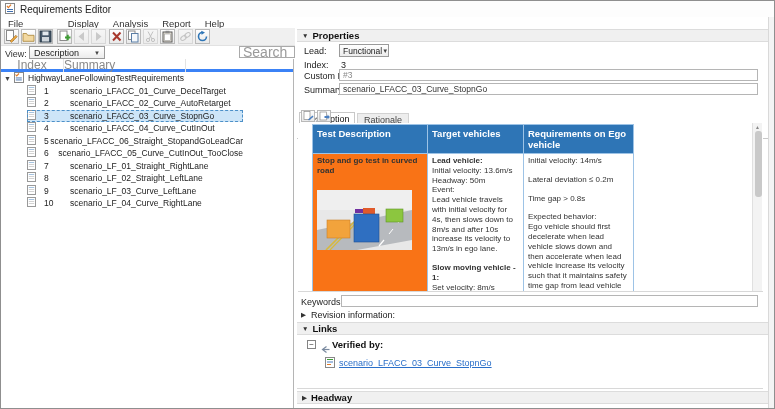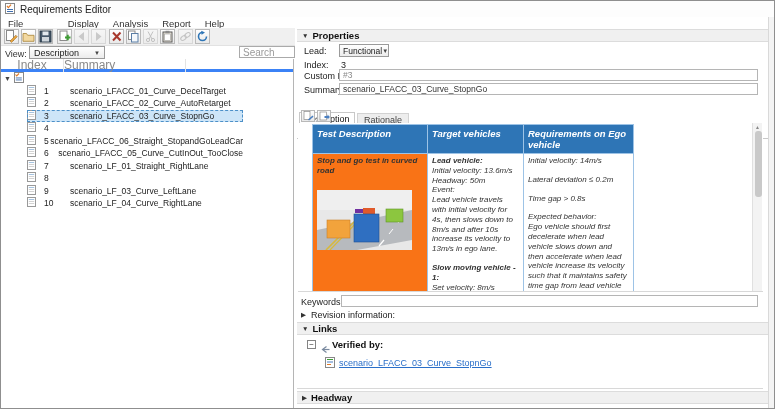--- a/index.html
+++ b/index.html
@@ -16,21 +16,21 @@
   
   .toolbar { position:absolute; left:0; top:27px; width:294px; height:18px; background:#f0f0f0; border-bottom:1px solid #e2e2e2; }
   .tbtn { position:absolute; top:1px; width:15px; height:15px; border:1px solid #b9b9b9; background:linear-gradient(#fefefe,#e9e9e9); display:flex; align-items:center; justify-content:center; }
   .tbtn.dis { opacity:.45; }
 
   
   .viewbar { position:absolute; left:0; top:45px; width:294px; height:13px; }
   .vlbl { position:absolute; left:4px; top:3px; font-size:9px; color:#333; }
   .vdrop { position:absolute; left:28px; top:0px; width:76px; height:13px; border:1px solid #9a9a9a; background:linear-gradient(#fff,#ececec); font-size:9px; color:#222; display:flex; align-items:center; justify-content:space-between; padding:0 4px; }
   .vdrop .car { font-size:6px; color:#444; }
-  .search { position:absolute; left:238px; top:0px; width:56px; height:12px; border:1px solid #aaa; font-size:10px; padding:0 3px; color:#333; font-family:"Liberation Sans",sans-serif; }
+  .search { position:absolute; left:238px; top:0px; width:56px; height:12px; border:1px solid #aaa; font-size:14px; padding:0 3px; color:#333; font-family:"Liberation Sans",sans-serif; }
   .search::placeholder { color:#9a9a9a; }
 
   
   .lpanel { position:absolute; left:0; top:58px; width:293px; height:351px; background:#fff; border-right:1px solid #b5b5b5; }
   .thead { position:absolute; left:0; top:0; width:100%; height:13px; border-bottom:3px solid #3b82f6; color:#8a8a8a; font-size:12px; }
   .thead .h1 { position:absolute; left:0; top:0; width:63px; height:13px; text-align:center; border-right:1px solid #e3e3e3; line-height:13px; }
   .thead .h2 { position:absolute; left:63px; top:0; width:122px; height:13px; text-align:left; border-right:1px solid #e3e3e3; line-height:13px; }
   .tree { position:absolute; left:0; top:13px; width:100%; }
   .trow { height:12.5px; display:flex; align-items:center; font-size:8.5px; color:#222; }
   .root-row { padding-left:3px; }
@@ -59,21 +59,21 @@
   .tab.inactive { left:60px; width:52px; background:#ededed; border:1px solid #d2d2d2; border-bottom:none; color:#444; height:12px; top:1px; }
   .dtool { position:absolute; top:109px; width:14px; height:12px; border:1px solid #b9b9b9; background:linear-gradient(#fdfdfd,#e9e9e9); display:flex; align-items:center; justify-content:center; }
 
   
   .canvas { position:absolute; left:297px; top:122px; width:465px; height:169px; background:#fff; border-bottom:1px solid #d8d8d8; overflow:hidden; }
   .vsb { position:absolute; right:1px; top:0; width:10px; height:169px; background:#f3f3f3; border-left:1px solid #e0e0e0; }
   .vsb .ua { position:absolute; top:1px; left:2px; font-size:5px; color:#888; }
   .vsb .thumb { position:absolute; top:8px; left:1.5px; width:7px; height:66px; background:#c9c9c9; border-radius:3px; }
 
   table.req { border-collapse:collapse; position:absolute; left:14px; top:1px; table-layout:fixed; }
-  table.req td, table.req th { border:1px solid #9dc3e6; vertical-align:top; font-size:8px; line-height:9.8px; color:#333; padding:2px 4px; text-align:left;font-style:italic; }
+  table.req td, table.req th { border:1px solid #9dc3e6; vertical-align:top; font-size:8px; line-height:9.8px; color:#333; padding:2px 4px; text-align:left; }
   table.req th { background:#2e75b6; color:#fff; font-size:9.5px; line-height:11px; padding:3px 4px; }
   td.c1 { width:115px; background:#f97316; }
   td.c2 { width:96px; background:#fff; }
   td.c3 { width:110px; background:#fff; }
   .cellp { margin:0 0 0 0; }
   .gap { margin-top:9px; }
   .bld { font-weight:bold; }
   .scene { margin-top:14px; }
 
   
@@ -203,20 +203,21 @@
       <div class="trow root-row">
         <span class="chev">▼</span>
         <span class="icn">
           <svg width="10" height="11" viewBox="0 0 10 11">
               <rect x="0.5" y="0.5" width="9" height="10" fill="#fff" stroke="#888"></rect>
               <path d="M1.5 2.5 l1.2 1.4 L5 1.5" stroke="#e07b28" stroke-width="1.1" fill="none"></path>
               <rect x="1.8" y="5.5" width="6" height="0.9" fill="#3f6fb0"></rect>
               <rect x="1.8" y="7.5" width="6" height="0.9" fill="#3f6fb0"></rect>
             </svg>
         </span>
+        <span class="rlbl">HighwayLaneFollowingTestRequirements</span>
       </div>
 
       <div class="trow">
           <div class="crow">
         <span class="icn"><svg width="9" height="10" viewBox="0 0 9 10">
                 <rect x="0.5" y="0.5" width="8" height="9" fill="#fff" stroke="#999"></rect>
                 <rect x="1.8" y="2" width="5.4" height="0.8" fill="#8fb4d9"></rect>
                 <rect x="1.8" y="4" width="5.4" height="0.8" fill="#c9c9c9"></rect>
                 <rect x="1.8" y="6" width="5.4" height="0.8" fill="#c9c9c9"></rect>
               </svg></span>
@@ -250,20 +251,21 @@
         </div>
       <div class="trow">
           <div class="crow">
         <span class="icn"><svg width="9" height="10" viewBox="0 0 9 10">
                 <rect x="0.5" y="0.5" width="8" height="9" fill="#fff" stroke="#999"></rect>
                 <rect x="1.8" y="2" width="5.4" height="0.8" fill="#8fb4d9"></rect>
                 <rect x="1.8" y="4" width="5.4" height="0.8" fill="#c9c9c9"></rect>
                 <rect x="1.8" y="6" width="5.4" height="0.8" fill="#c9c9c9"></rect>
               </svg></span>
         <span class="num">4</span>
+        <span>scenario_LFACC_04_Curve_CutInOut</span>
       </div>
         </div>
       <div class="trow">
           <div class="crow">
         <span class="icn"><svg width="9" height="10" viewBox="0 0 9 10">
                 <rect x="0.5" y="0.5" width="8" height="9" fill="#fff" stroke="#999"></rect>
                 <rect x="1.8" y="2" width="5.4" height="0.8" fill="#8fb4d9"></rect>
                 <rect x="1.8" y="4" width="5.4" height="0.8" fill="#c9c9c9"></rect>
                 <rect x="1.8" y="6" width="5.4" height="0.8" fill="#c9c9c9"></rect>
               </svg></span>
@@ -297,20 +299,21 @@
         </div>
       <div class="trow">
           <div class="crow">
         <span class="icn"><svg width="9" height="10" viewBox="0 0 9 10">
                 <rect x="0.5" y="0.5" width="8" height="9" fill="#fff" stroke="#999"></rect>
                 <rect x="1.8" y="2" width="5.4" height="0.8" fill="#8fb4d9"></rect>
                 <rect x="1.8" y="4" width="5.4" height="0.8" fill="#c9c9c9"></rect>
                 <rect x="1.8" y="6" width="5.4" height="0.8" fill="#c9c9c9"></rect>
               </svg></span>
         <span class="num">8</span>
+        <span>scenario_LF_02_Straight_LeftLane</span>
       </div>
         </div>
       <div class="trow">
           <div class="crow">
         <span class="icn"><svg width="9" height="10" viewBox="0 0 9 10">
                 <rect x="0.5" y="0.5" width="8" height="9" fill="#fff" stroke="#999"></rect>
                 <rect x="1.8" y="2" width="5.4" height="0.8" fill="#8fb4d9"></rect>
                 <rect x="1.8" y="4" width="5.4" height="0.8" fill="#c9c9c9"></rect>
                 <rect x="1.8" y="6" width="5.4" height="0.8" fill="#c9c9c9"></rect>
               </svg></span>

